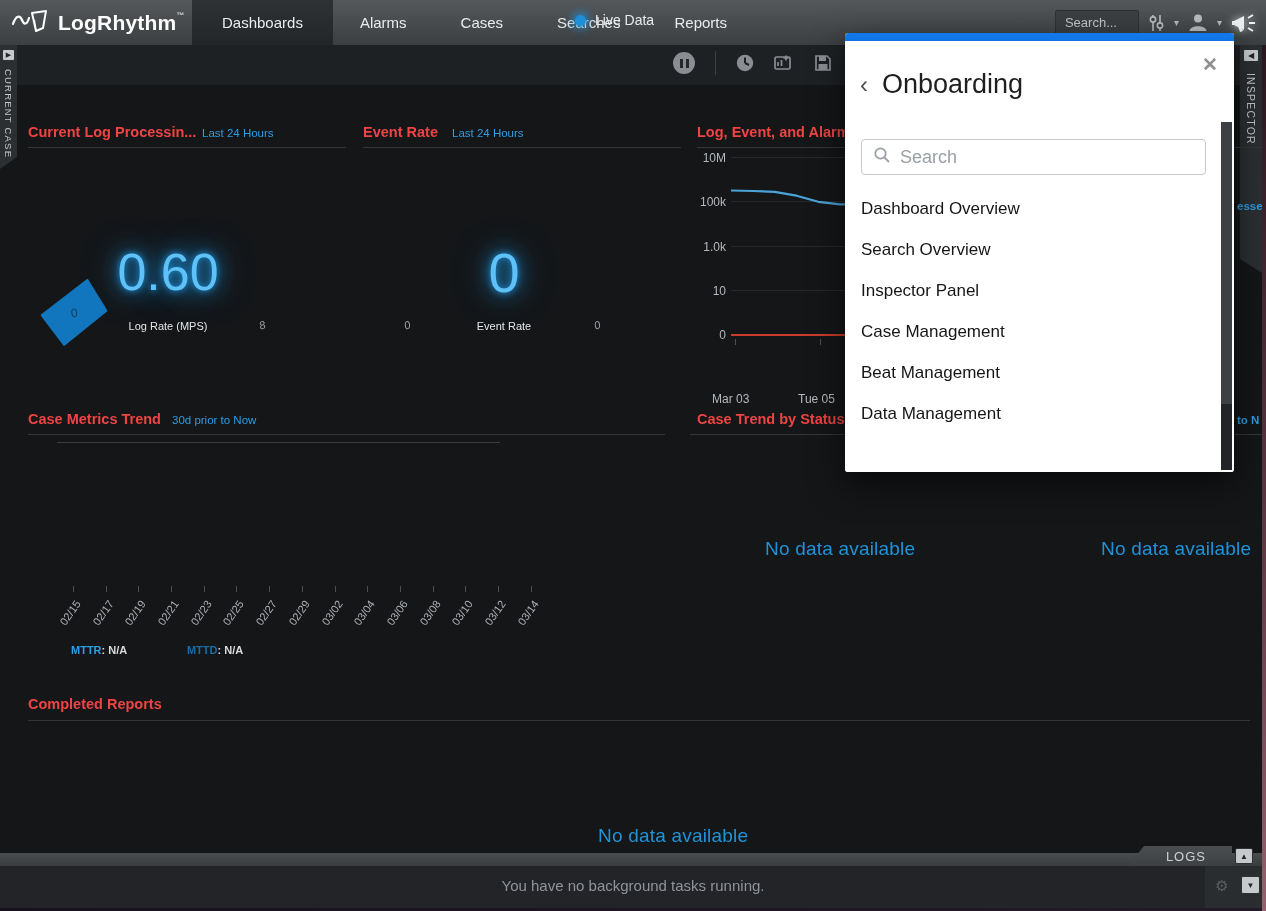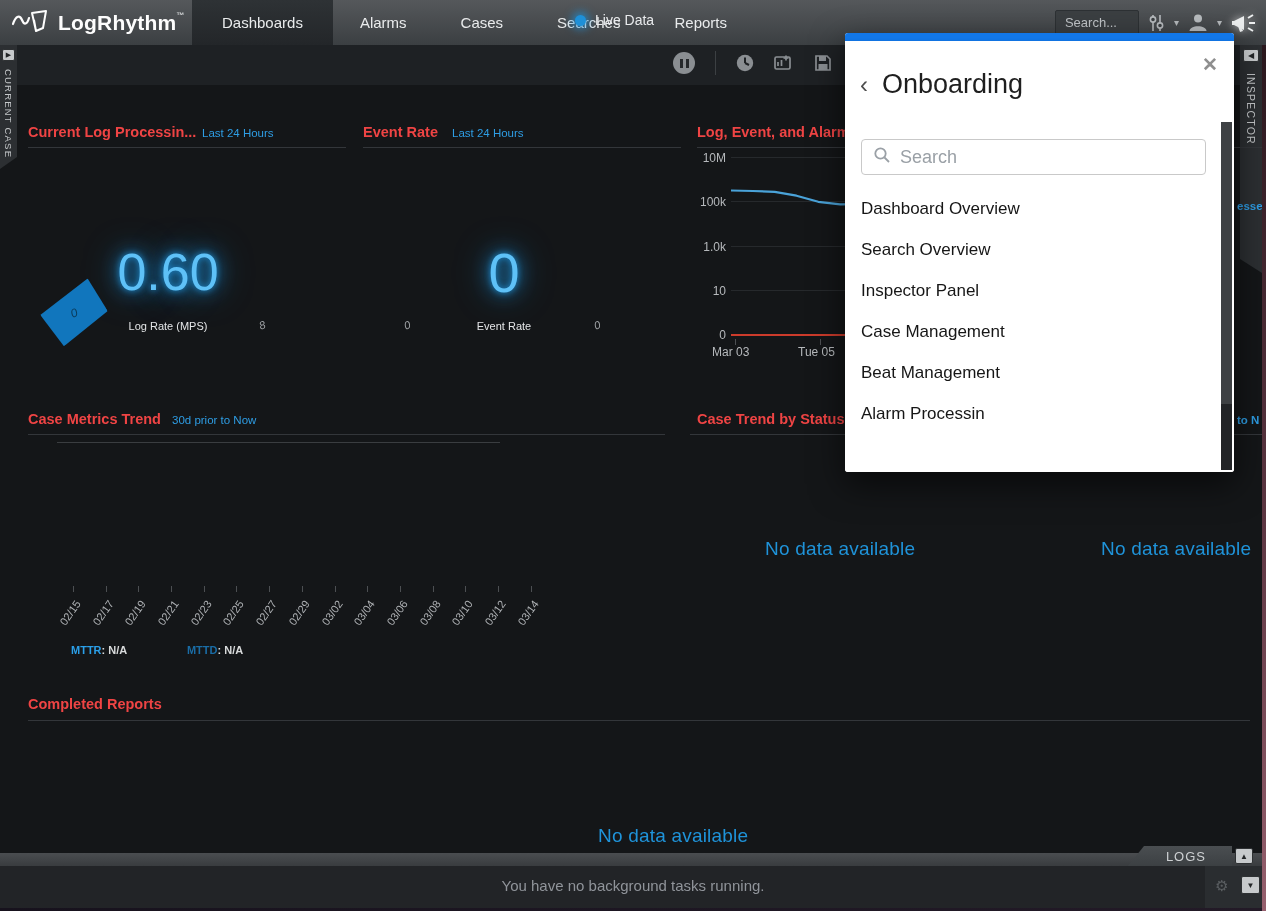--- a/index.html
+++ b/index.html
@@ -53,21 +53,21 @@
   .glow-num { position:absolute; color:#5ec1f7; text-align:center;
               text-shadow:0 0 6px #1e90d8,0 0 18px #1e90d8,0 0 34px rgba(30,144,216,.8); }
   .gauge-label { position:absolute; color:#e3e5e7; font-size:11px; text-align:center; }
   .gauge-minmax { position:absolute; color:#9fa2a5; font-size:11px; font-style:italic; transform:rotate(-18deg); }
   .wedge { position:absolute; left:42px; top:286px; width:64px; height:54px; background:#1176bd;
            transform:rotate(-22deg); clip-path:polygon(0 30%,90% 0,100% 70%,16% 100%);
            display:flex; align-items:center; justify-content:center; }
   .wedge span { color:#0b3a58; font-size:12px; font-style:italic; }
   .ytick { position:absolute; width:34px; text-align:right; color:#b6b9bc; font-size:12px; }
   .gridline { position:absolute; height:1px; background:#26292c; }
-  .xtick-label { position:absolute; color:#b6b9bc; font-size:12px; }
+  .xtick-label { position:absolute; color:#b6b9bc; font-size:12px;margin-top:47px; }
   .date-label { position:absolute; width:40px; text-align:right; color:#aeb1b4; font-size:11px;
                 transform:rotate(-55deg); transform-origin:100% 0; }
   .tickmark { position:absolute; width:1px; height:6px; background:#4c4f52; }
   .no-data { position:absolute; color:#1f93d9; font-size:19px; letter-spacing:.2px; }
   .legend { position:absolute; font-size:11px; font-weight:bold; }
   .frag { position:absolute; color:#2e9de4; font-size:11.5px; font-weight:bold; }
 
   
   .panel { position:absolute; left:845px; top:33px; width:389px; height:439px; z-index:50;
            border-radius:3px; background:#ffffff; box-shadow:0 12px 34px rgba(0,0,0,.6); }
@@ -324,21 +324,21 @@
           </svg>
         </span>
         <input type="text" placeholder="Search" style="">
       </div>
       <div class="panel-list">
         <div class="panel-item">Dashboard Overview</div>
         <div class="panel-item">Search Overview</div>
         <div class="panel-item">Inspector Panel</div>
         <div class="panel-item">Case Management</div>
         <div class="panel-item">Beat Management</div>
-        <div class="panel-item">Alarm Processin</div>
+        <div class="panel-item">Data Management</div>
       </div>
       <div class="panel-scroll">
         <div class="panel-thumb"></div>
       </div>
     </div>
   </div>
 
   <div class="edge-strip"></div>
 </div>
 

